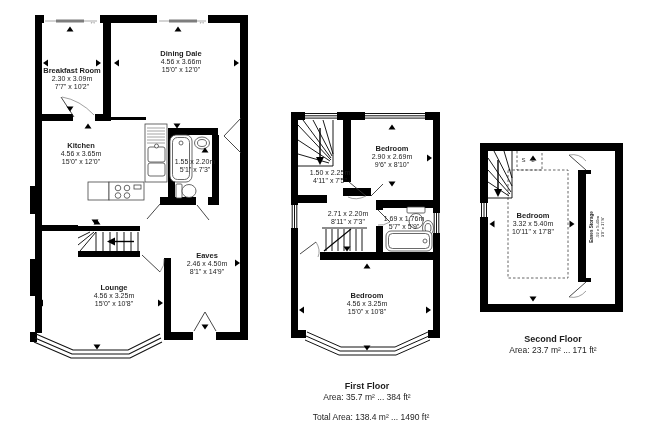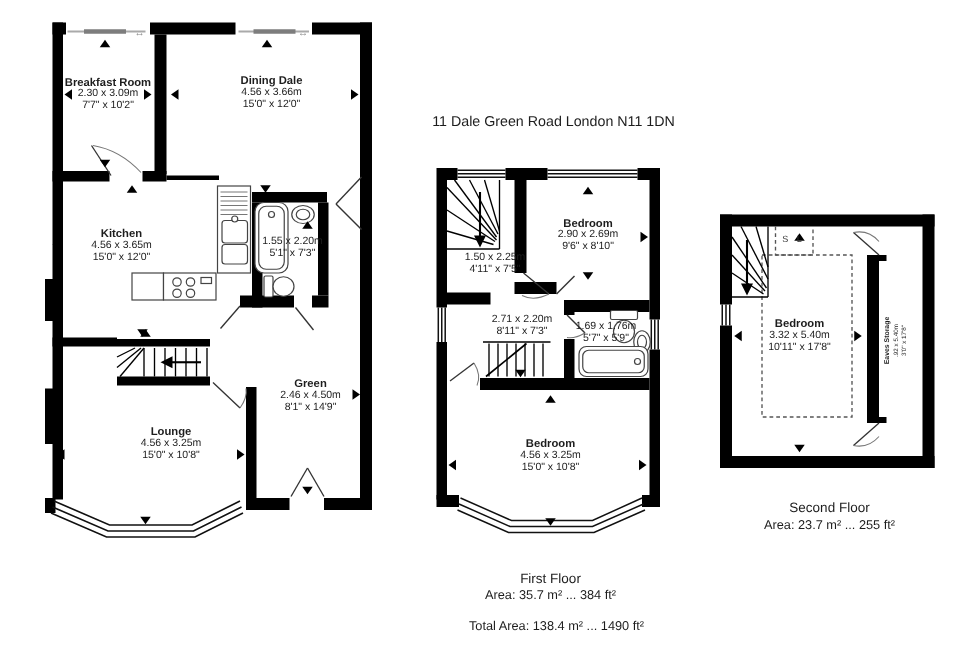--- a/index.html
+++ b/index.html
@@ -3,21 +3,21 @@
 <meta charset="utf-8">
 <style>
   html,body{margin:0;padding:0;background:#ffffff;}
   .canvas{position:relative;width:650px;height:433px;background:#fff;overflow:hidden;
           font-family:"Liberation Sans", sans-serif;}
   .canvas svg{position:absolute;left:0;top:0;}
   .lbl{position:absolute;transform:translate(-50%,-50%);text-align:center;
        color:#1d1d1d;white-space:nowrap;line-height:1.2;z-index:3;}
   .rname{font-weight:bold;font-size:7.5px;}
   .rdim{font-size:7px;}
-  .cap .cap-name{font-weight:normal;font-size:9px;margin-top:16px;}
+  .cap .cap-name{font-weight:bold;font-size:9px;margin-top:16px;}
   .cap .cap-area{font-size:8.5px;}
   .title-lbl{font-size:9.5px;}
   .total-lbl{font-size:8.5px;text-align:center;}
   .sl-lbl{font-size:6px;letter-spacing:2px;color:#333;}
   .eaves{transform:translate(-50%,-50%) rotate(-90deg);line-height:1.25;}
   .eaves .ename{font-weight:bold;font-size:4.6px;}
   .eaves .edim{font-size:4.2px;}
 </style>
 </head>
 <body>
@@ -267,53 +267,52 @@
     </g>
     <g fill="#000">
       <polygon points="489.5,224 494.5,220.5 494.5,227.5"></polygon>
       <polygon points="574.5,224 569.5,220.5 569.5,227.5"></polygon>
       <polygon points="533,155.5 529.5,160.5 536.5,160.5"></polygon>
       <polygon points="533,301.5 529.5,296.5 536.5,296.5"></polygon>
     </g>
   </g>
 </svg>
 
-  <div class="lbl title-lbl" style="left:369px;top:82px">11 Dale Green Road London N11 1DN</div>
-
-  <div class="lbl" style="left:72px;top:63px">
+
+  <div class="lbl" style="left:72px;top:79px">
     <div class="rname">Breakfast Room</div>
     <div class="rdim">2.30 x 3.09m</div>
     <div class="rdim">7'7" x 10'2"</div>
   </div>
 
   <div class="lbl" style="left:181px;top:62px">
     <div class="rname">Dining Dale</div>
     <div class="rdim">4.56 x 3.66m</div>
     <div class="rdim">15'0" x 12'0"</div>
   </div>
 
-  <div class="lbl" style="left:81px;top:164px">
+  <div class="lbl" style="left:81px;top:154px">
     <div class="rname">Kitchen</div>
     <div class="rdim">4.56 x 3.65m</div>
     <div class="rdim">15'0" x 12'0"</div>
   </div>
 
   <div class="lbl" style="left:195px;top:166px">
     <div class="rdim">1.55 x 2.20m</div>
     <div class="rdim">5'1" x 7'3"</div>
   </div>
 
   <div class="lbl" style="left:114px;top:296px">
     <div class="rname">Lounge</div>
     <div class="rdim">4.56 x 3.25m</div>
     <div class="rdim">15'0" x 10'8"</div>
   </div>
 
   <div class="lbl" style="left:207px;top:264px">
-    <div class="rname">Green</div>
+    <div class="rname">Eaves</div>
     <div class="rdim">2.46 x 4.50m</div>
     <div class="rdim">8'1" x 14'9"</div>
   </div>
 
   <div class="lbl" style="left:330px;top:177px">
     <div class="rdim">1.50 x 2.25m</div>
     <div class="rdim">4'11" x 7'5"</div>
   </div>
 
   <div class="lbl" style="left:392px;top:157px">
@@ -353,18 +352,18 @@
   </div>
 
 
   <div class="lbl cap" style="left:367px;top:383px">
     <div class="cap-name">First Floor</div>
     <div class="cap-area">Area: 35.7 m² ... 384 ft²</div>
   </div>
 
   <div class="lbl cap" style="left:553px;top:336px">
     <div class="cap-name">Second Floor</div>
-    <div class="cap-area">Area: 23.7 m² ... 255 ft²</div>
+    <div class="cap-area">Area: 23.7 m² ... 171 ft²</div>
   </div>
 
   <div class="lbl total-lbl" style="left:371px;top:417px">Total Area: 138.4 m² ... 1490 ft²</div>
 
 </div>
 
 </body></html>

